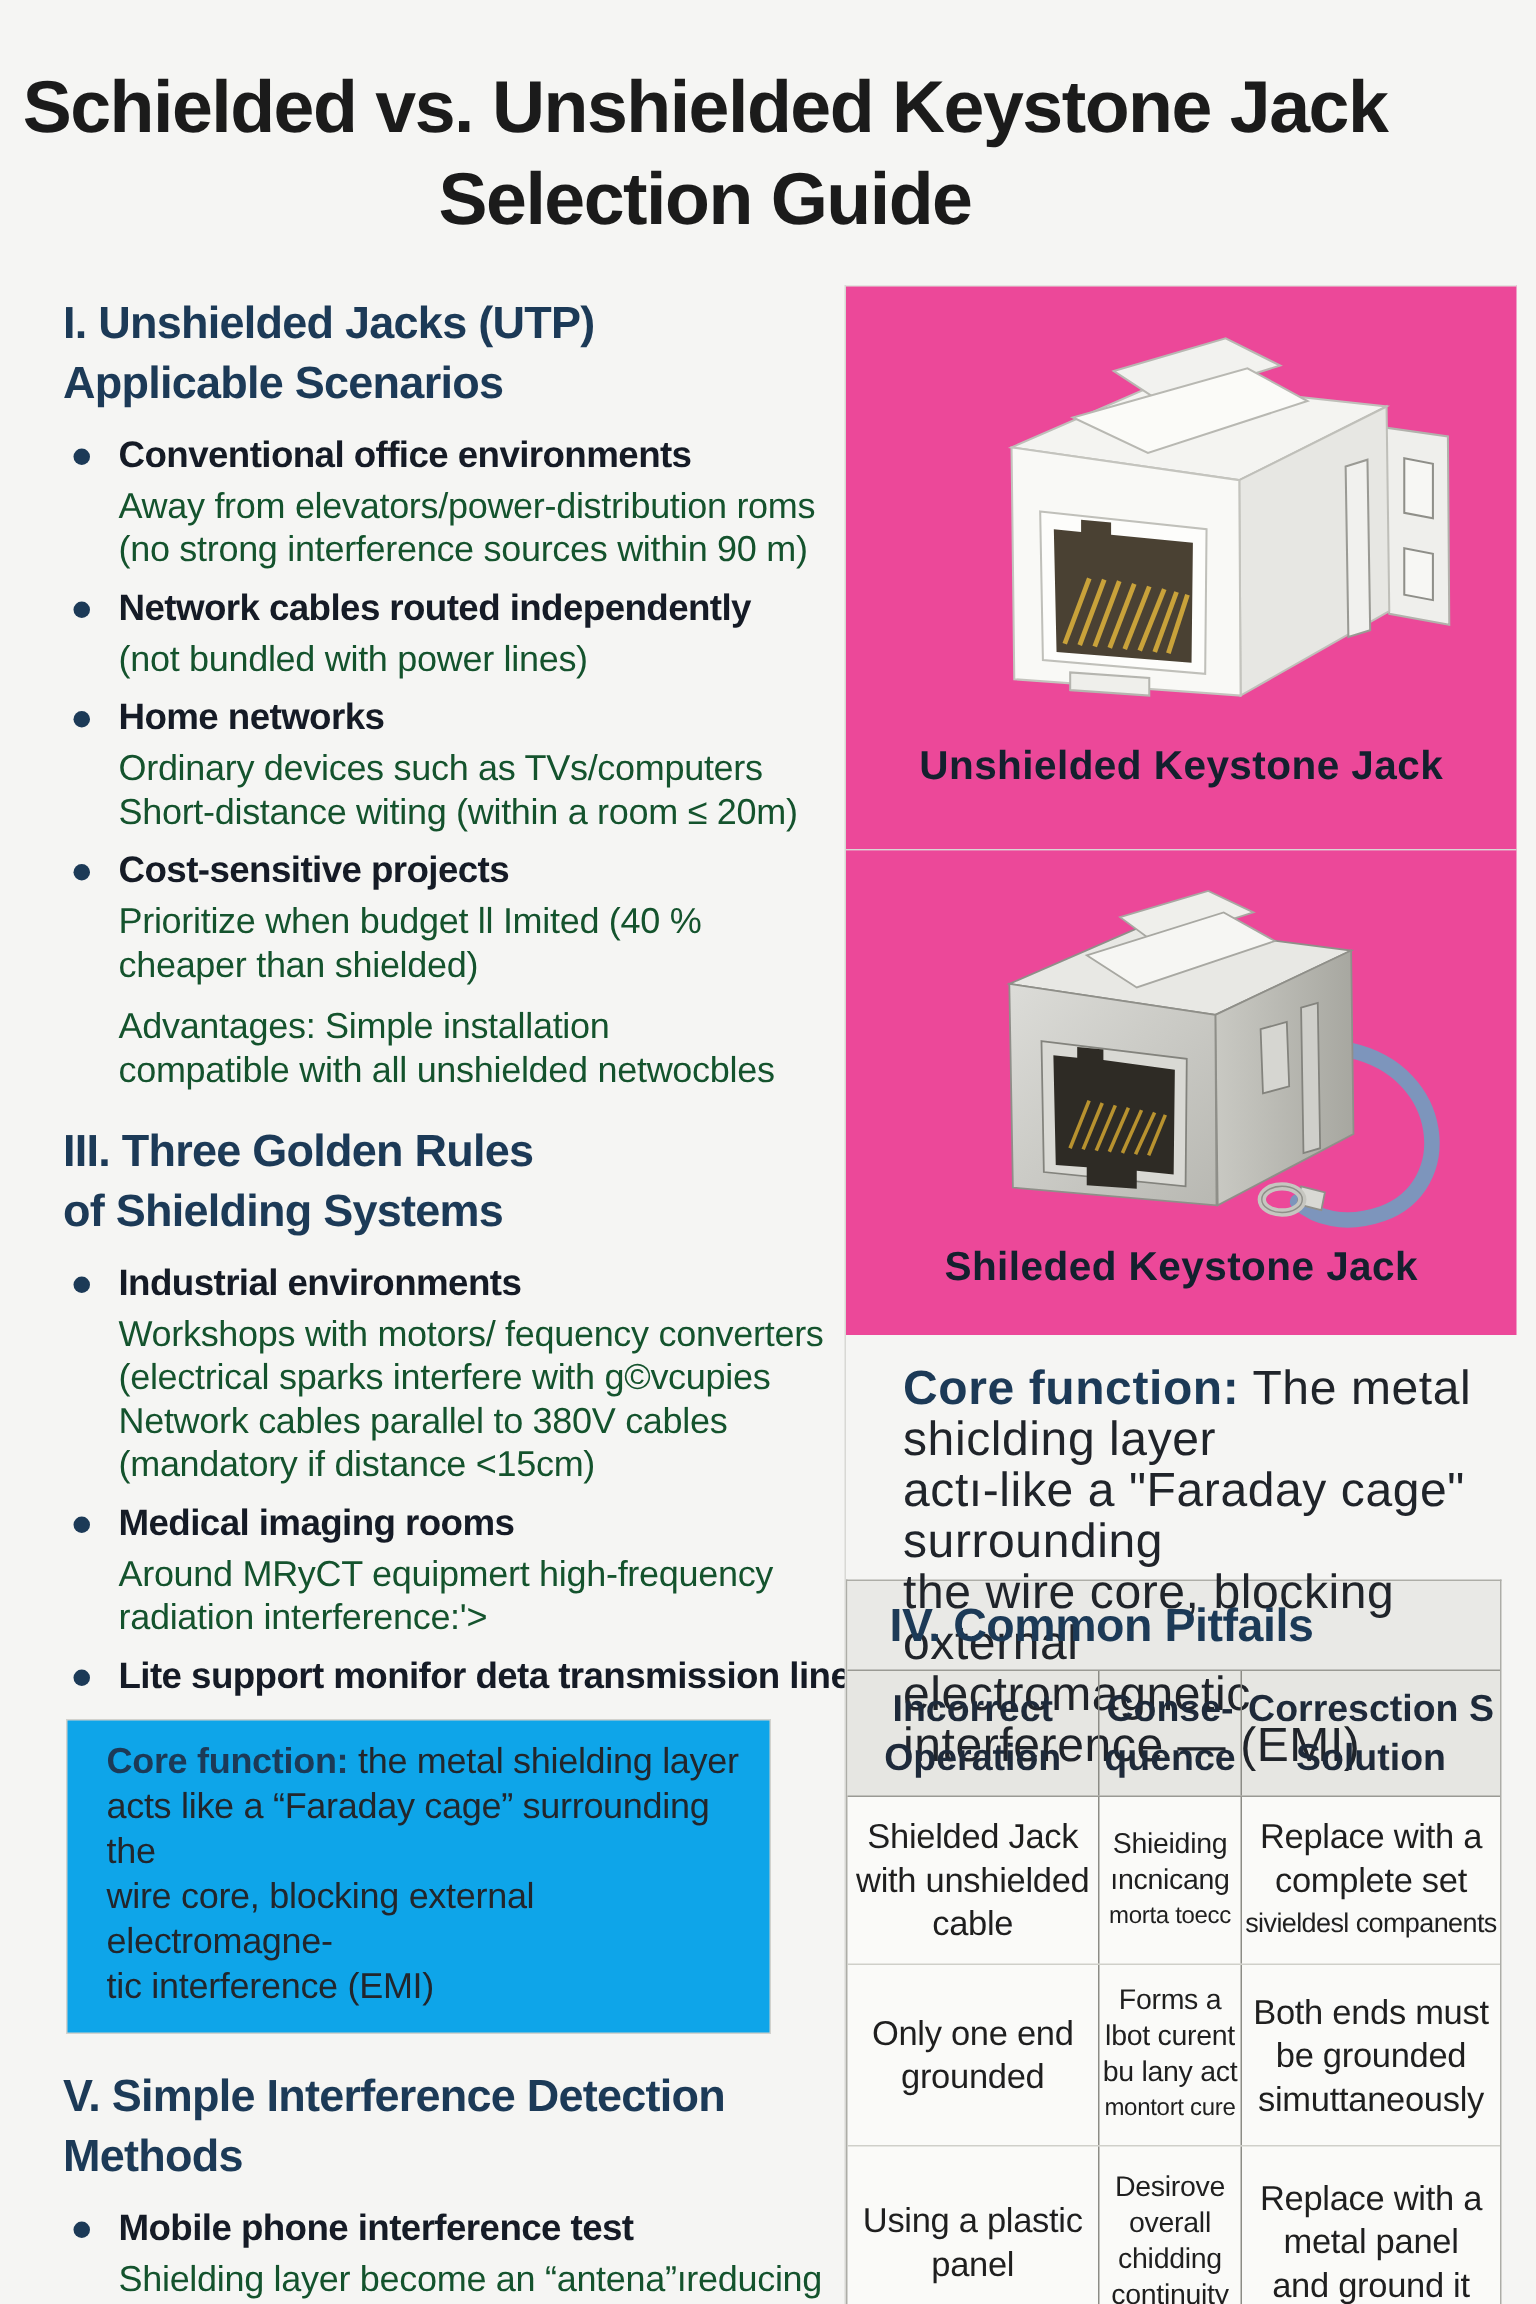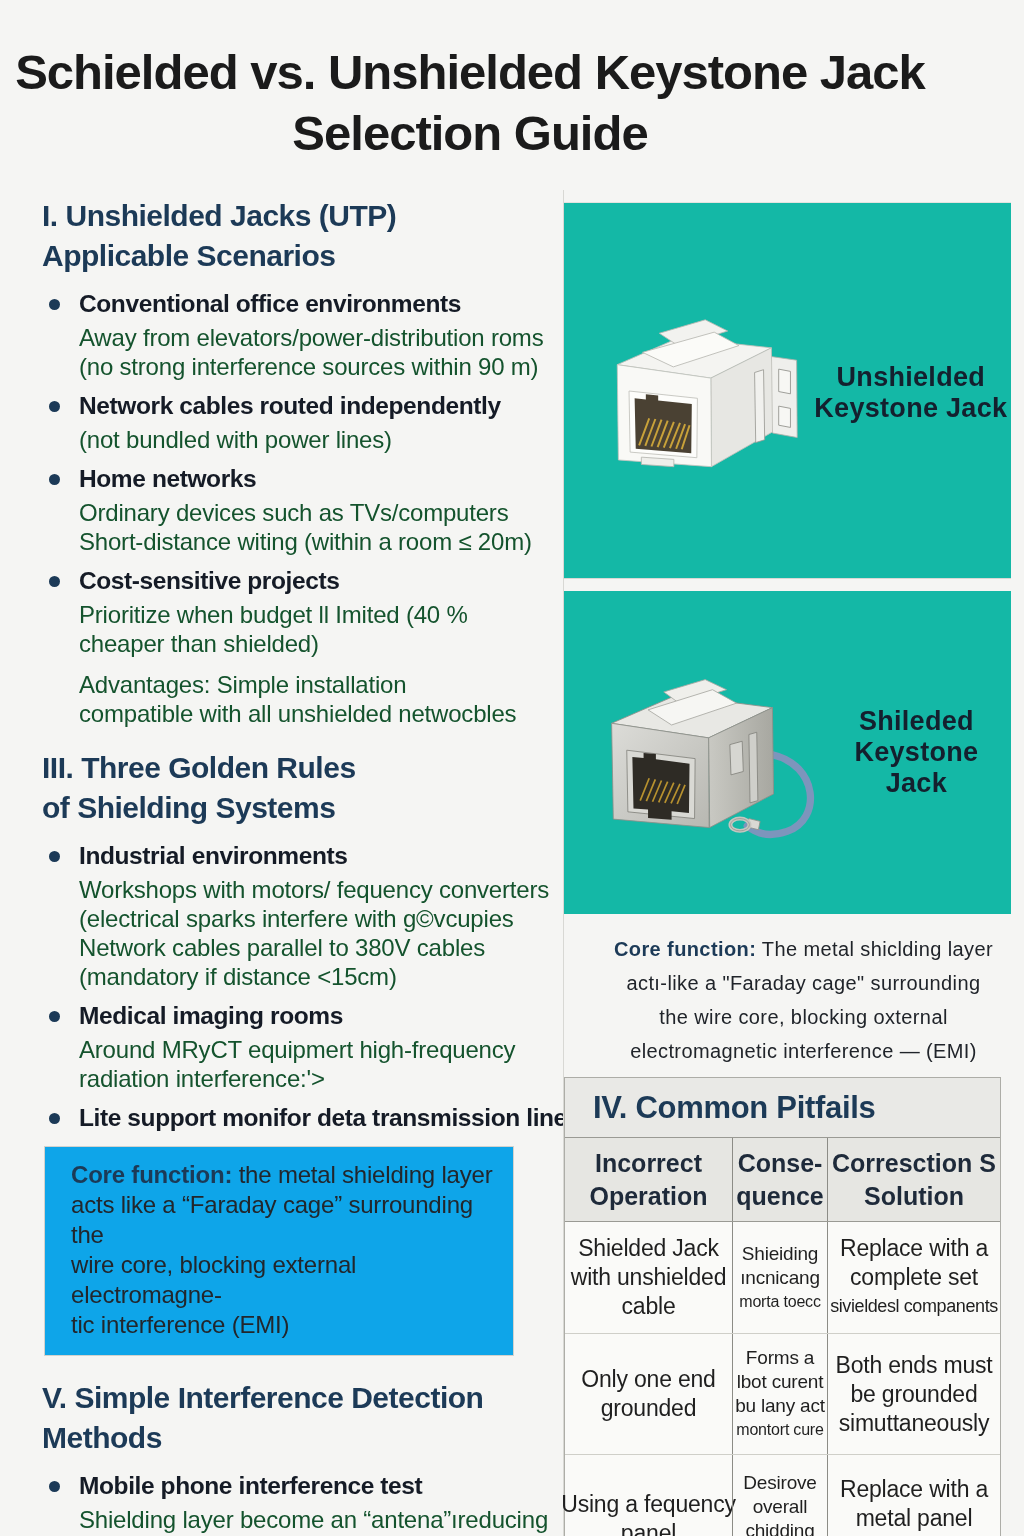--- a/index.html
+++ b/index.html
@@ -37,34 +37,34 @@
     width:470px;margin:12px 0 0 2px;padding:13px 16px 15px 26px;
     font-size:24px;line-height:30px;color:#22262c;letter-spacing:-0.2px;
   }
   .core-label{color:#1c3a57;font-weight:700;}
   
   .right-col{
     position:absolute;left:563px;top:190px;width:447px;height:1346px;
     border-left:1px solid #d8d8d4;
   }
   .img-box{
-    box-sizing:border-box;background:#14b8a6;
-    display:flex;align-items:center;margin-top:12px;
+    box-sizing:border-box;background:#ec4899;
+    display:flex;flex-direction:column;align-items:center;
   }
   .img-box.first{height:377px;border-bottom:1px solid #d8d8d4;border-top:1px solid #e3e3df;}
   .img-box.second{height:323px;}
   .caption{
     font-size:27px;font-weight:700;color:#14202e;letter-spacing:0.3px;text-align:center;
   }
   .img-box.first .caption{margin-top:4px;}
   .img-box.second .caption{margin-top:0px;}
   .jack-svg{display:block;}
   .core-right{
     box-sizing:border-box;height:163px;padding:18px 6px 0 38px;
-    font-size:20px;line-height:34px;letter-spacing:0.4px;color:#20242a;text-align:center;
+    font-size:32px;line-height:34px;letter-spacing:0.4px;color:#20242a;
   }
   
   .pitfalls{
     box-sizing:border-box;width:437px;background:#fafaf8;
     border:1px solid #adada7;border-bottom:none;
   }
   .pit-title{
     background:#e9e9e6;border-bottom:1px solid #9a9a94;height:59px;
     display:flex;align-items:center;padding-left:28px;
     font-size:31px;font-weight:700;color:#1c3a57;letter-spacing:-0.3px;
@@ -356,21 +356,21 @@
             <div>montort cure</div>
           </div>
         <div class="pc c3">
             <div>Both ends must</div>
             <div>be grounded</div>
             <div>simuttaneously</div>
           </div>
       </div>
       <div class="pit-row row2">
         <div class="pc c1">
-            <div>Using a fequency</div>
+            <div>Using a plastic</div>
             <div>panel</div>
           </div>
         <div class="pc c2">
             <div>Desirove</div>
             <div>overall</div>
             <div>chidding</div>
             <div>continuity</div>
           </div>
         <div class="pc c3">
             <div>Replace with a</div>

